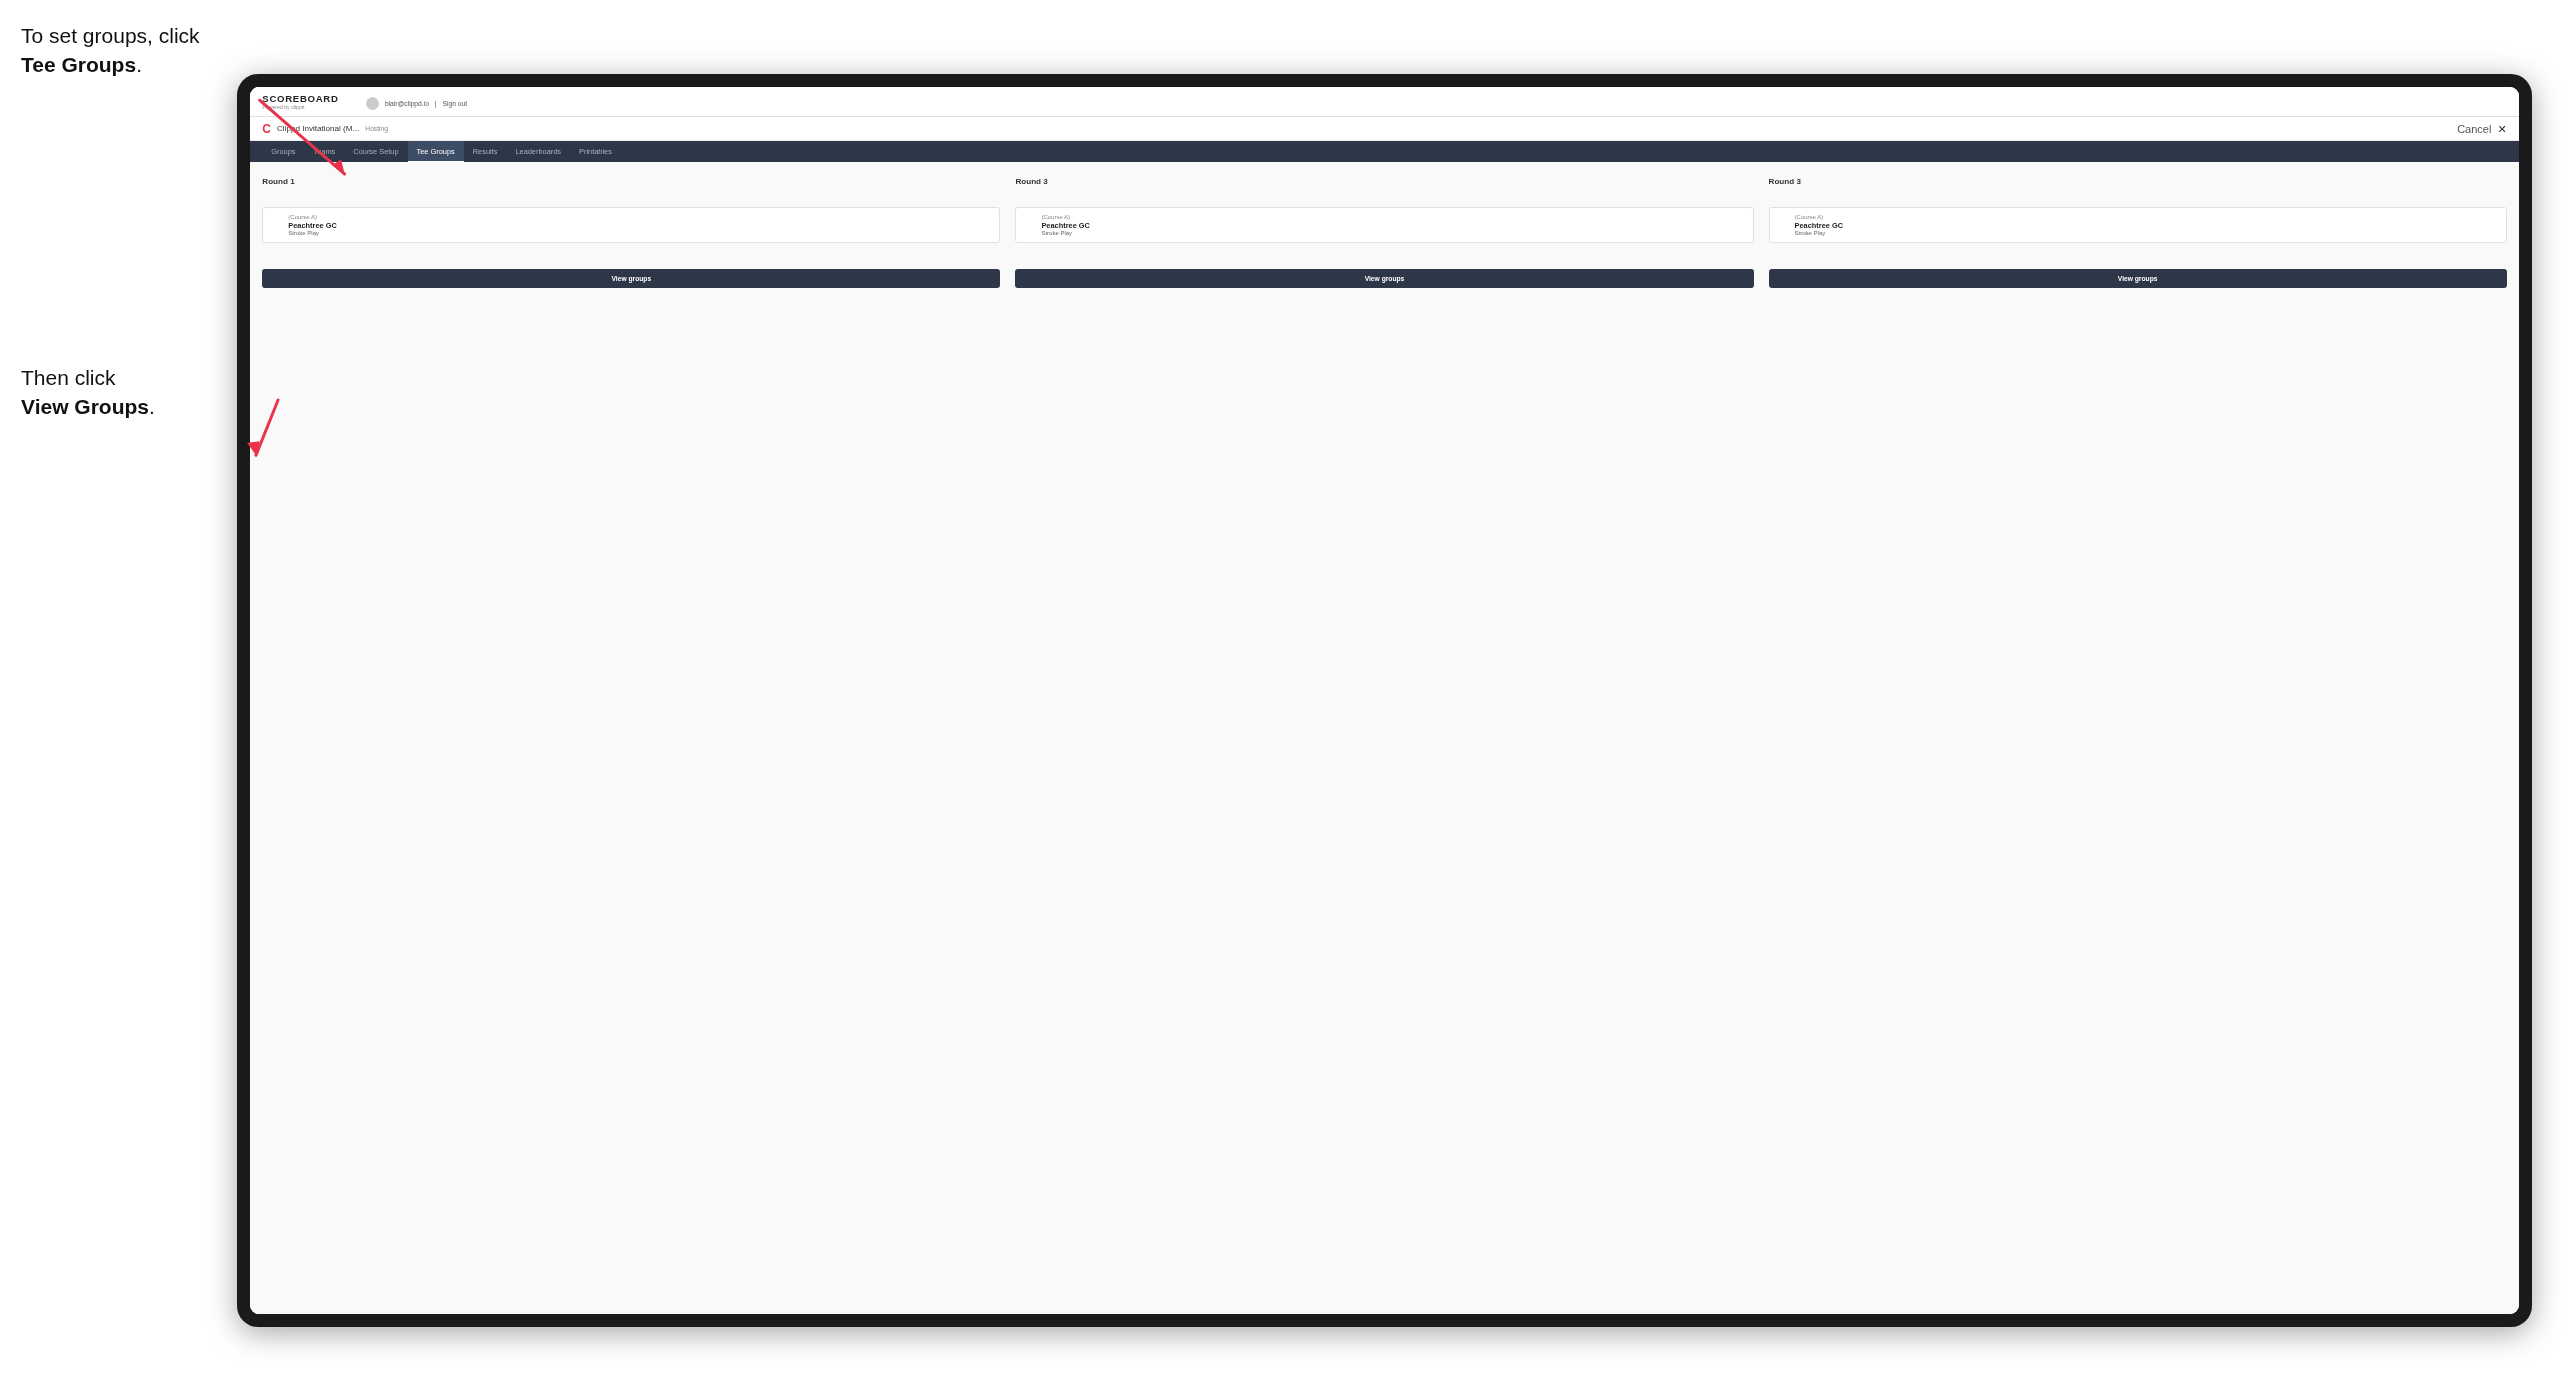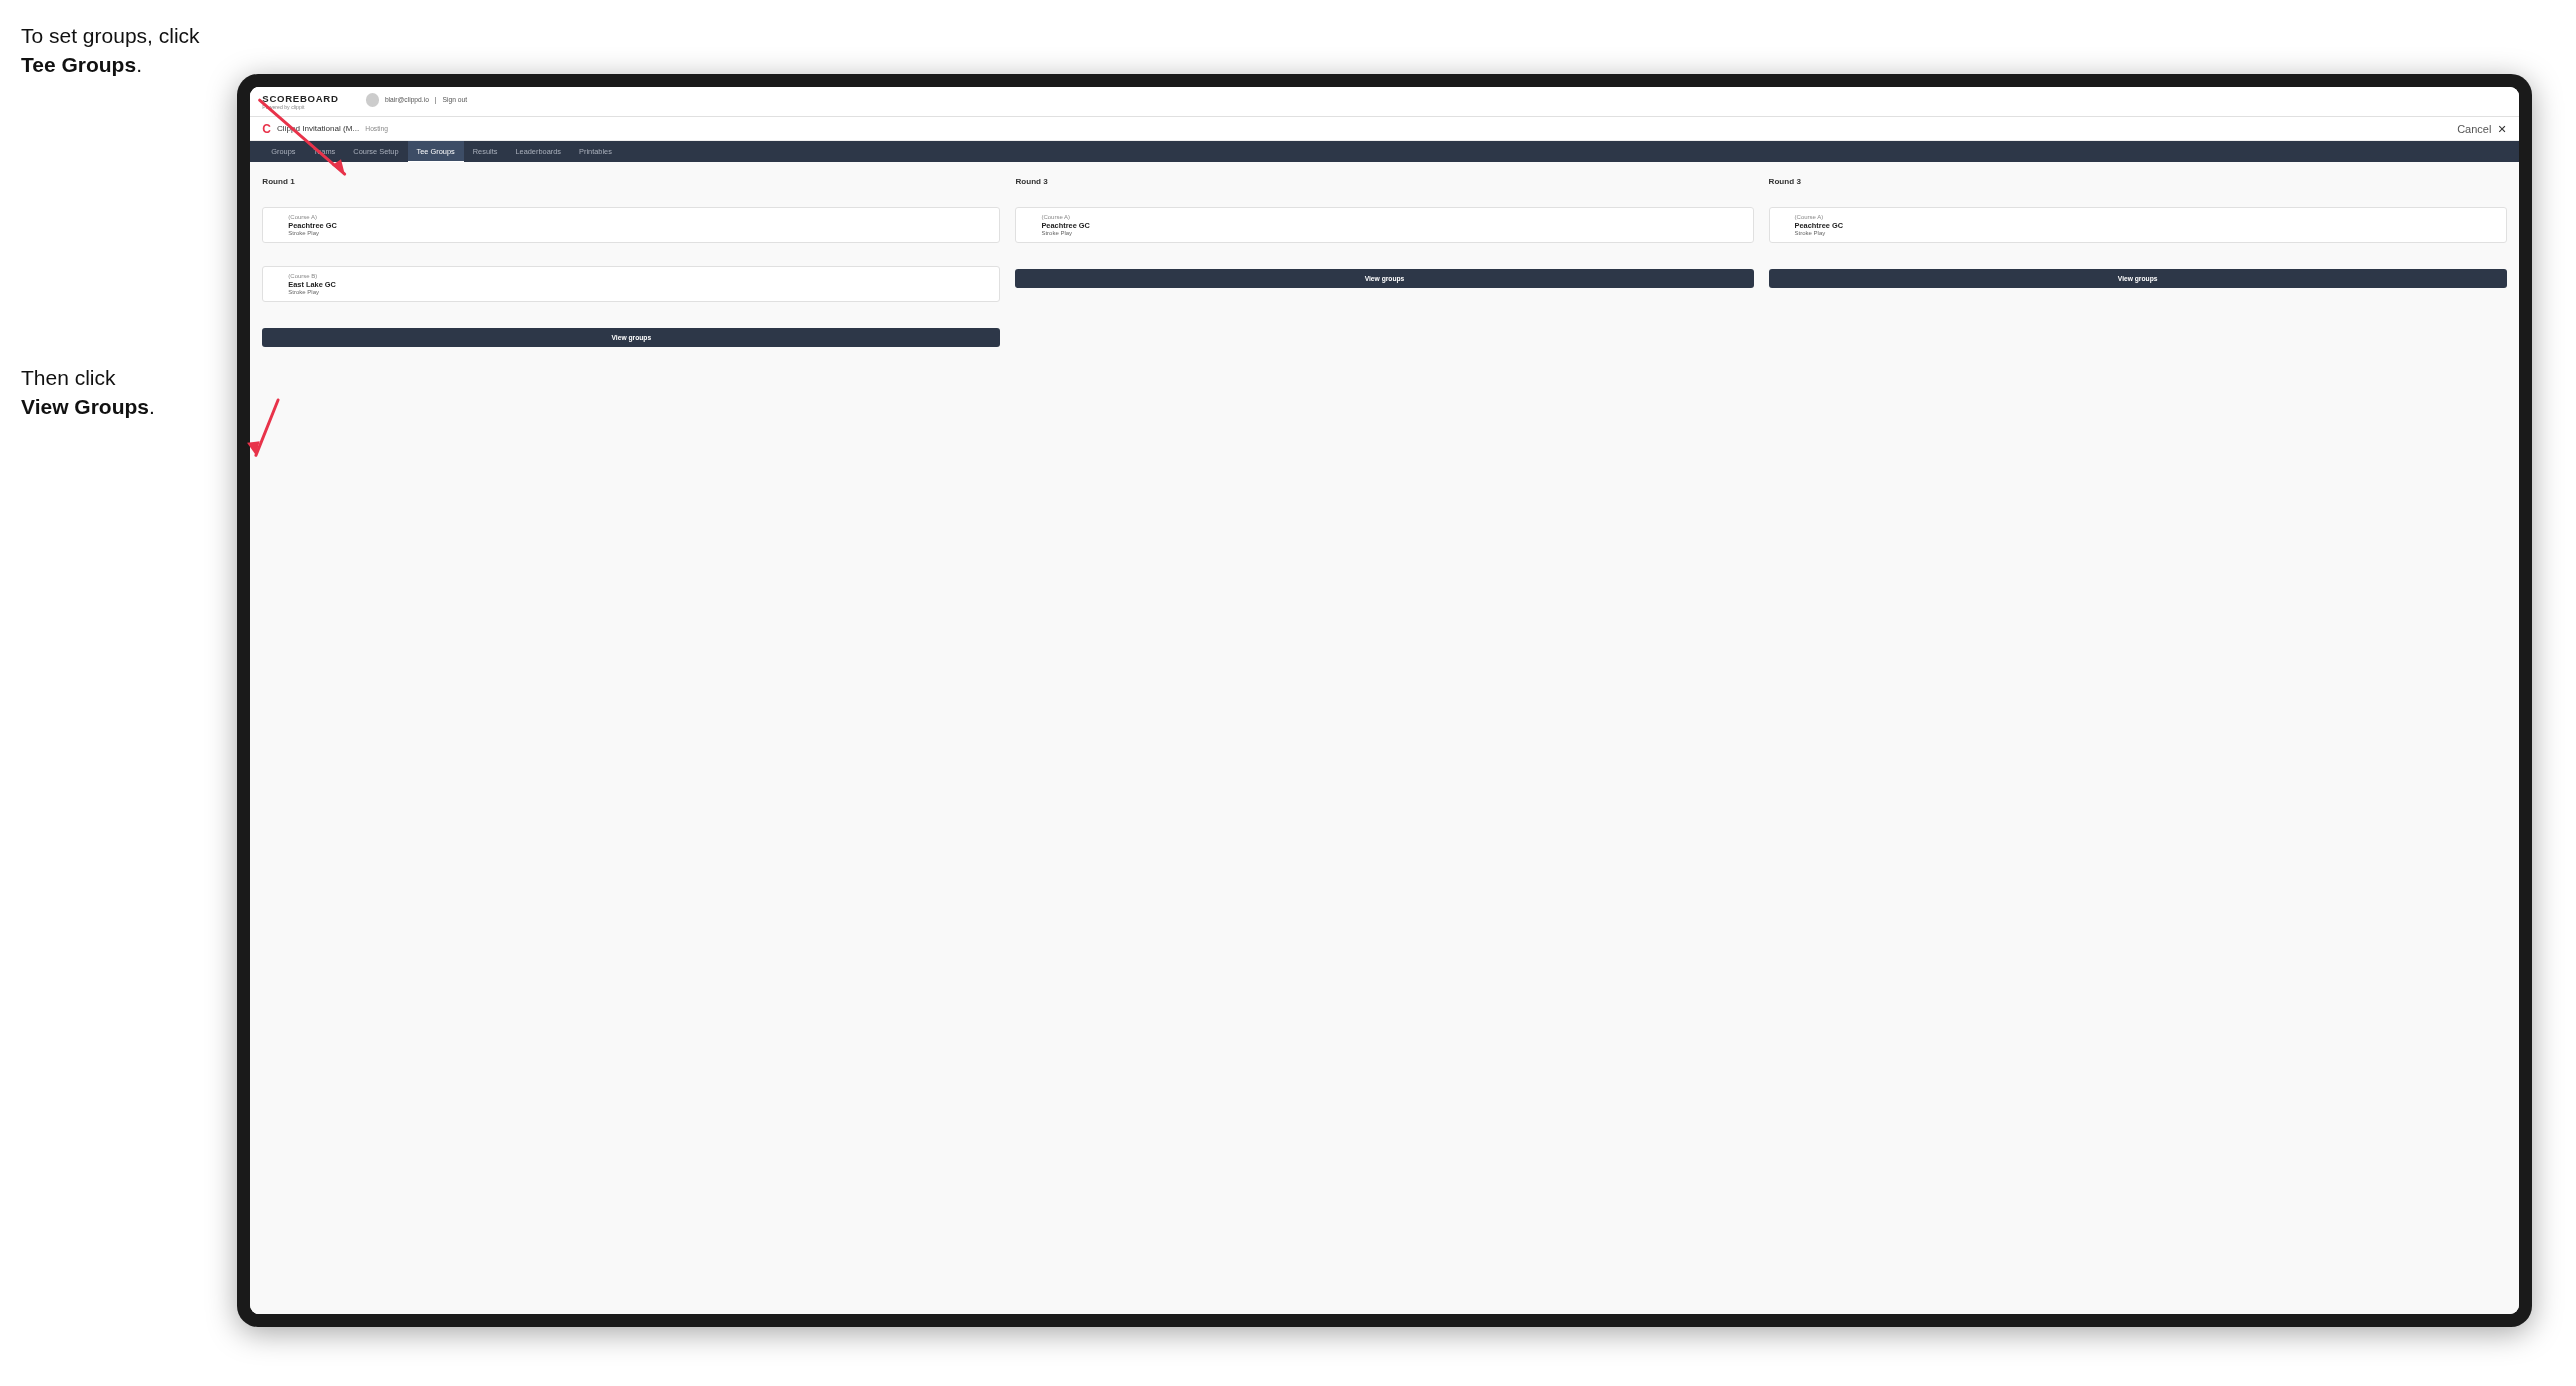--- a/index.html
+++ b/index.html
@@ -77,21 +77,21 @@
       display: flex;
       flex-direction: column;
     }
 
     
     .top-nav {
       background: #ffffff;
       border-bottom: 0.7px solid #e0e0e0;
       padding: 6px 12px;
       display: flex;
-      align-items: flex-start;
+      align-items: flex-end;
       gap: 18px;
     }
 
     .logo-area {
       display: flex;
       flex-direction: column;
       margin-right: 9px;
     }
     .logo-text {
       font-size: 9.6px;
@@ -339,25 +339,20 @@
     <div class="main-content">
       <div class="rounds-grid">
 
         <div class="round-section">
           <div class="round-title">Round 1</div>
           <div class="course-card">
             <div class="course-label">(Course A)</div>
             <div class="course-name">Peachtree GC</div>
             <div class="course-format">Stroke Play</div>
           </div>
-          <div class="course-card">
-            <div class="course-label">(Course B)</div>
-            <div class="course-name">East Lake GC</div>
-            <div class="course-format">Stroke Play</div>
-          </div>
           <button class="view-groups-btn">View groups</button>
         </div>
 
         <div class="round-section">
           <div class="round-title">Round 3</div>
           <div class="course-card">
             <div class="course-label">(Course A)</div>
             <div class="course-name">Peachtree GC</div>
             <div class="course-format">Stroke Play</div>
           </div>

